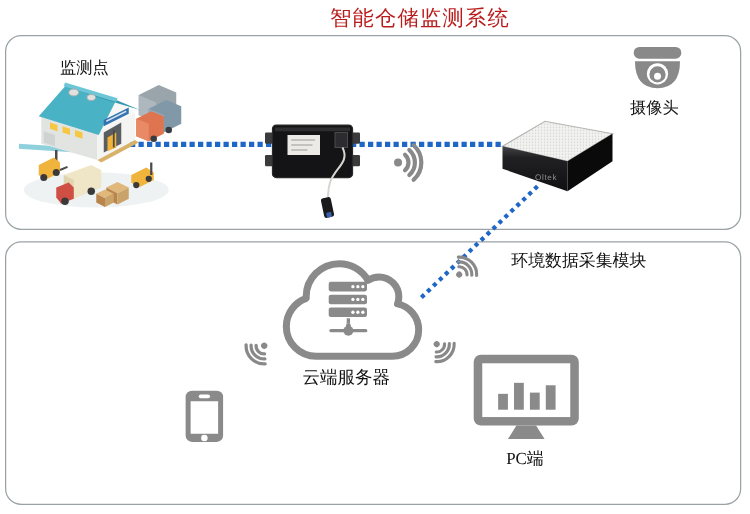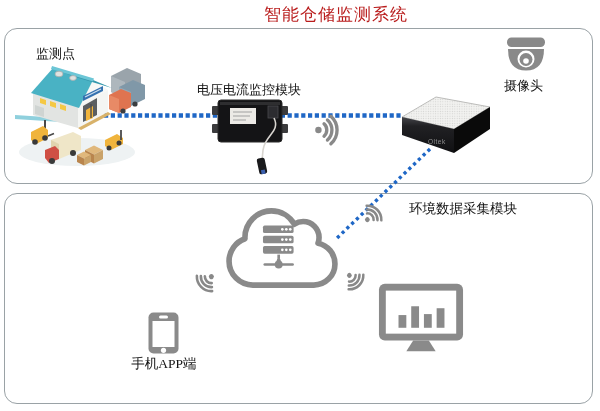--- a/index.html
+++ b/index.html
@@ -114,23 +114,22 @@
       <polygon points="69,98.5 69,105.5 76,102 76,95" fill="#caa36a"></polygon>
     </g>
 
     <g>
       <polygon points="90,80 102,74 108,78 108,84 96,90 90,86" fill="#f0b43c"></polygon>
       <line x1="106" y1="70" x2="106" y2="80" stroke="#4a4a4a" stroke-width="1.8"></line>
       <circle cx="94" cy="88" r="2.5" fill="#3a3a3a"></circle>
       <circle cx="104" cy="83" r="2.5" fill="#3a3a3a"></circle>
     </g>
   </svg>
-  <div class="label" style="left:36px;top:45px;font-size:13px;">监测点</div>
-
-  <div class="label" style="left:197px;top:81px;font-size:13px;">电压电流监控模块</div>
+  <div class="label" style="left:48px;top:45px;font-size:13px;">监测点</div>
+
   <svg class="abs" style="left:210px;top:96px;" width="80" height="84" viewBox="0 0 80 84">
     <rect x="2" y="10" width="7" height="9" rx="1" fill="#3b3b3d"></rect>
     <rect x="2" y="28" width="7" height="9" rx="1" fill="#3b3b3d"></rect>
     <rect x="71" y="10" width="7" height="9" rx="1" fill="#3b3b3d"></rect>
     <rect x="71" y="28" width="7" height="9" rx="1" fill="#3b3b3d"></rect>
     <rect x="8" y="4" width="64" height="42" rx="3" fill="#141416" stroke="#2a2a2a"></rect>
     <rect x="10" y="6" width="60" height="3" fill="#2e2e30"></rect>
     <rect x="20" y="12" width="26" height="16" fill="#eceae6"></rect>
     <line x1="23" y1="16" x2="42" y2="16" stroke="#999" stroke-width="0.9"></line>
     <line x1="23" y1="20" x2="40" y2="20" stroke="#999" stroke-width="0.9"></line>
@@ -184,41 +183,42 @@
         <circle cx="346" cy="143" r="8"></circle>
         <circle cx="370" cy="143" r="8"></circle>
       <circle cx="322" cy="205" r="8"></circle>
         <circle cx="346" cy="205" r="8"></circle>
         <circle cx="370" cy="205" r="8"></circle>
       <circle cx="322" cy="267" r="8"></circle>
         <circle cx="346" cy="267" r="8"></circle>
         <circle cx="370" cy="267" r="8"></circle>
     </g>
   </svg>
+  <div class="label" style="left:234px;top:293px;width:86px;text-align:center;font-size:14px;">云端服务器</div>
 
   <svg class="wifi" style="left:191px;top:269px;transform:rotate(135deg);" width="28" height="28" viewBox="0 0 28 28">
       <use href="#wifi"></use>
     </svg>
   <svg class="wifi" style="left:342px;top:268px;transform:rotate(45deg);" width="27" height="27" viewBox="0 0 28 28">
       <use href="#wifi"></use>
     </svg>
 
   <svg class="abs" style="left:148px;top:312px;" width="31" height="42" viewBox="0 0 31 42">
     <rect x="0.5" y="0.5" width="30" height="41" rx="5" fill="#8a8a8a"></rect>
     <rect x="4.5" y="9" width="22" height="26" fill="#ffffff"></rect>
     <rect x="11" y="3.5" width="9" height="3" rx="1.5" fill="#ffffff"></rect>
     <circle cx="15.5" cy="38.3" r="2.6" fill="#ffffff"></circle>
   </svg>
-  <div class="label" style="left:118px;top:355px;width:92px;text-align:center;font-size:13.5px;">手机APP端</div>
 
   <svg class="abs" style="left:377px;top:281px;" width="88" height="74" viewBox="0 0 90 74">
     <rect x="2" y="2" width="86" height="58" rx="6" fill="#8a8a8a"></rect>
     <rect x="9" y="9" width="72" height="44" fill="#ffffff"></rect>
     <g fill="#8a8a8a">
       <rect x="22" y="34" width="8" height="13"></rect>
       <rect x="35" y="25" width="8" height="22"></rect>
       <rect x="48" y="33" width="8" height="14"></rect>
       <rect x="61" y="27" width="8" height="20"></rect>
     </g>
     <polygon points="37,60 53,60 60,71 30,71" fill="#8a8a8a"></polygon>
   </svg>
+  <div class="label" style="left:385px;top:358px;width:70px;text-align:center;font-size:13.5px;">PC端</div>
 
 </div>
 
 </body></html>

